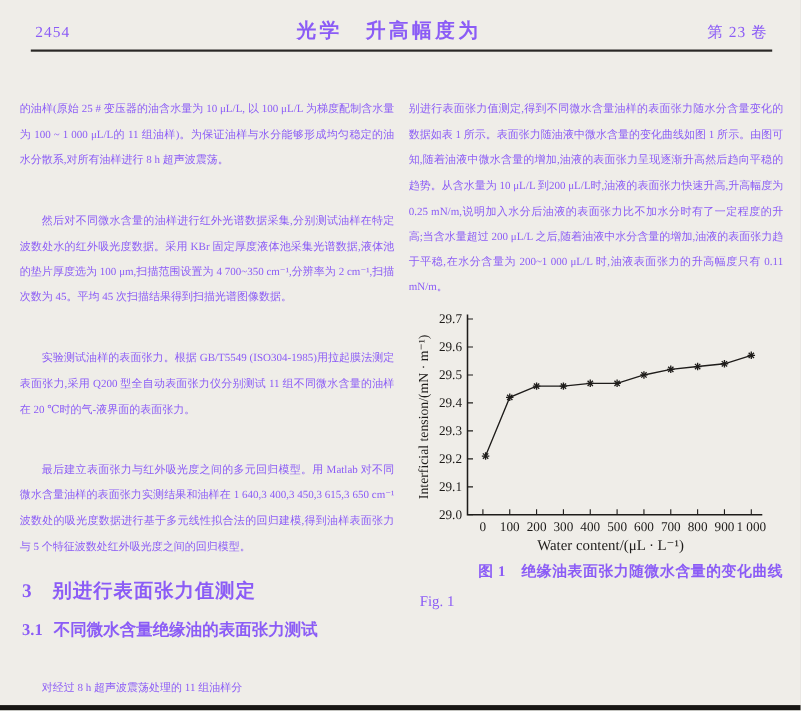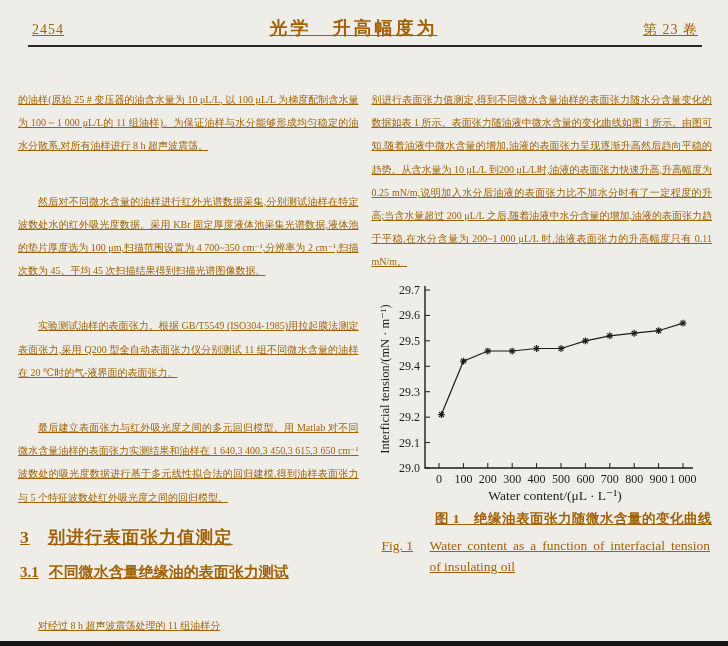--- a/index.html
+++ b/index.html
@@ -1,24 +1,23 @@
 <!DOCTYPE html>
 <html><head>
 <meta charset="utf-8">
 <style>
   * { margin:0; padding:0; box-sizing:border-box; }
   html,body { background:#dddbd7; }
   .page {
     position:relative;
     width:728px; height:646px;
     background:#efede8;
-    color:#a16207;
+    color:#8b5cf6;
     font-family:"Liberation Serif","DejaVu Serif",serif;
     overflow:hidden;
-    text-decoration:underline;
   }
   
   .header {
     display:flex; justify-content:space-between; align-items:baseline;
     padding:16px 30px 0 32px;
   }
   .page-number, .volume { font-size:14px; letter-spacing:1px; }
   .journal-title { font-size:18px; font-weight:bold; letter-spacing:3px; }
   .header-rule {
     border:none; border-top:2px solid #2a2826;
@@ -188,24 +187,20 @@
               <line x1="302.6" y1="41.05714285714265" x2="309.4" y2="41.05714285714265" stroke="#1e1c1a" stroke-width="1.2"></line>
               <line x1="303.586" y1="38.64314285714265" x2="308.414" y2="43.47114285714265" stroke="#1e1c1a" stroke-width="1.2"></line>
               <line x1="303.586" y1="43.47114285714265" x2="308.414" y2="38.64314285714265" stroke="#1e1c1a" stroke-width="1.2"></line>
               <text x="12" y="97" text-anchor="middle" font-size="12.5" transform="rotate(-90 12 97)">Interficial tension/(mN · m⁻¹)</text>
               <text x="178" y="218" text-anchor="middle" font-size="13.5">Water content/(μL · L⁻¹)</text>
             </svg>
         </div>
         <div class="fig-caption-zh">图 1　绝缘油表面张力随微水含量的变化曲线</div>
         <div class="fig-caption-en">
           <span class="fig-label">Fig. 1</span>
-          <span class="fig-text">
-            <span class="l1" style="display:block">Water content as a function of interfacial tension</span>
-            <span class="l2" style="display:block">of insulating oil</span>
-          </span>
         </div>
       </div>
     </div>
 
   </div>
 
   <div class="scan-edge-bottom"></div>
 </div>
 
 </body></html>

